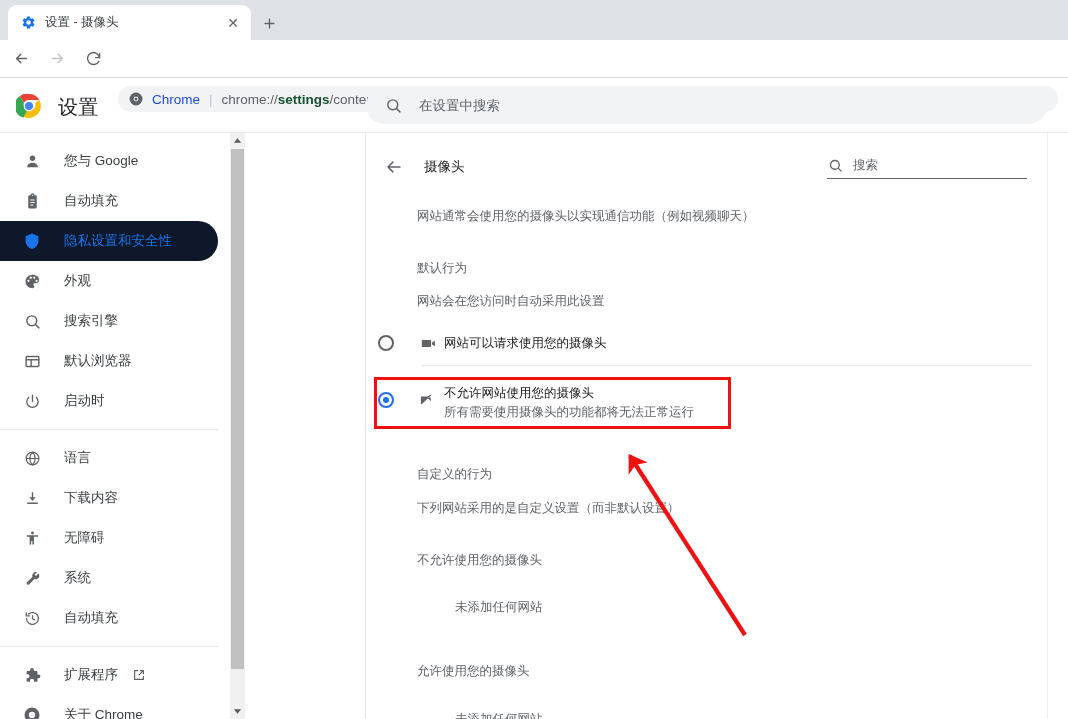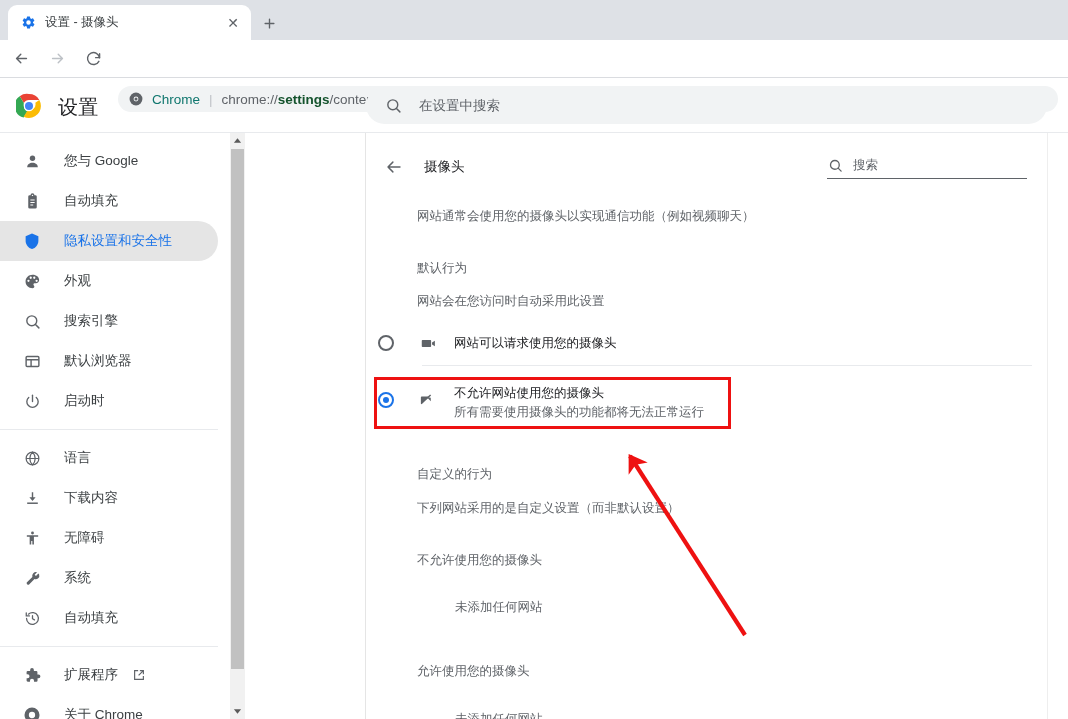--- a/index.html
+++ b/index.html
@@ -53,21 +53,21 @@
     display:flex; align-items:center; justify-content:center;
     color:#5f6368; border-radius:50%;
   }
   .tb-btn.disabled { color:#bdc1c6; }
   .omnibox {
     position:absolute; left:118px; top:46px; right:10px; height:26px;
     background:#f1f3f4; border-radius:13px;
     display:flex; align-items:center; padding:0 10px;
   }
   .omni-icon { width:16px; height:16px; flex:0 0 auto; display:flex; align-items:center; justify-content:center; }
-  .omni-scheme { margin-left:8px; font-size:13.5px; color:#0f766e; }
+  .omni-scheme { margin-left:8px; font-size:13.5px; color:#1d4ed8; }
   .omni-sep { margin:0 9px; color:#bdc1c6; font-size:13.5px; }
   .omni-url { font-size:13.5px; color:#5f6368; white-space:nowrap; }
   .omni-url b { color:#14532d; font-weight:700; }
   .chrome-logo { position:absolute; left:16px; top:93px; width:26px; height:26px; }
   .settings-title {
     position:absolute; left:58px; top:94px;
     font-size:20px; color:#202124; letter-spacing:.3px;
   }
   .settings-search {
     position:absolute; left:366px; top:87px; width:681px; height:37px;
@@ -91,21 +91,21 @@
     padding-left:22px; border-top-right-radius:20px; border-bottom-right-radius:20px;
     margin-right:12px;
   }
   .nav-item .ni-icon {
     width:20px; height:20px; flex:0 0 auto; color:#5f6368;
     display:flex; align-items:center; justify-content:center;
   }
   .nav-item .ni-label {
     margin-left:22px; font-size:13.5px; color:#3c4043; white-space:nowrap;
   }
-  .nav-item.active { background:#e5e5e5;text-align:right; }
+  .nav-item.active { background:#0f172a;text-align:right; }
   .nav-item.active .ni-icon { color:#1a73e8; }
   .nav-item.active .ni-label { color:#1a73e8; }
   .nav-ext-icon { margin-left:14px; width:15px; height:15px; color:#5f6368; display:flex; align-items:center; }
   .nav-sep { height:1px; background:#e8eaed; margin:8px 12px 8px 0; }
   .sb-spacer { height:8px; }
 
   
   .sb-scroll {
     position:absolute; left:230px; top:133px; width:15px; height:586px;
     background:#f1f1f1;
@@ -172,21 +172,21 @@
   }
   .radio-outer.checked { border-color:#1a73e8; }
   .radio-outer.checked:after {
     content:''; position:absolute; left:3px; top:3px;
     width:6px; height:6px; border-radius:50%; background:#1a73e8;
   }
   .radio-icon {
     margin-left:24px; width:20px; height:20px; flex:0 0 auto;
     color:#5f6368; display:flex; align-items:center; justify-content:center;
   }
-  .radio-texts { margin-left:16px; }
+  .radio-texts { margin-left:6px; }
   .radio-label { font-size:12.5px; color:#202124; line-height:1.45; }
   .radio-sub { font-size:12.5px; color:#5f6368; line-height:1.45; margin-top:1px; }
 
   .opt-divider {
     position:absolute; left:56px; top:232px; width:610px; height:1px; background:#e8eaed;
   }
 
   
   .highlight-box {
     position:absolute; left:374px; top:377px; width:357px; height:52px;

